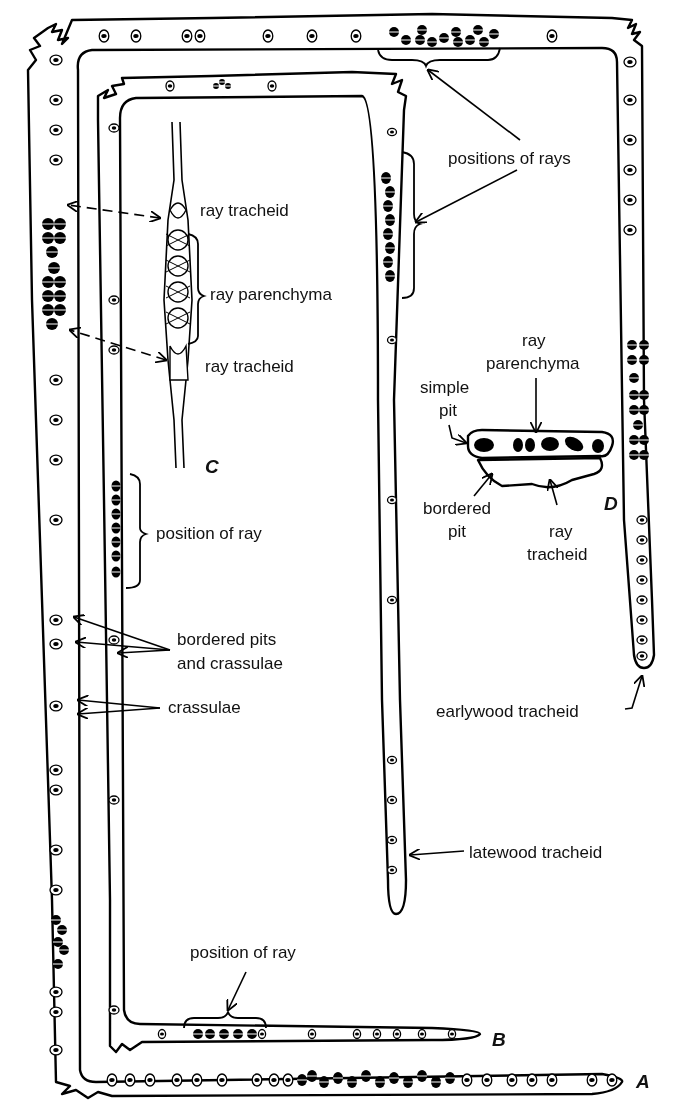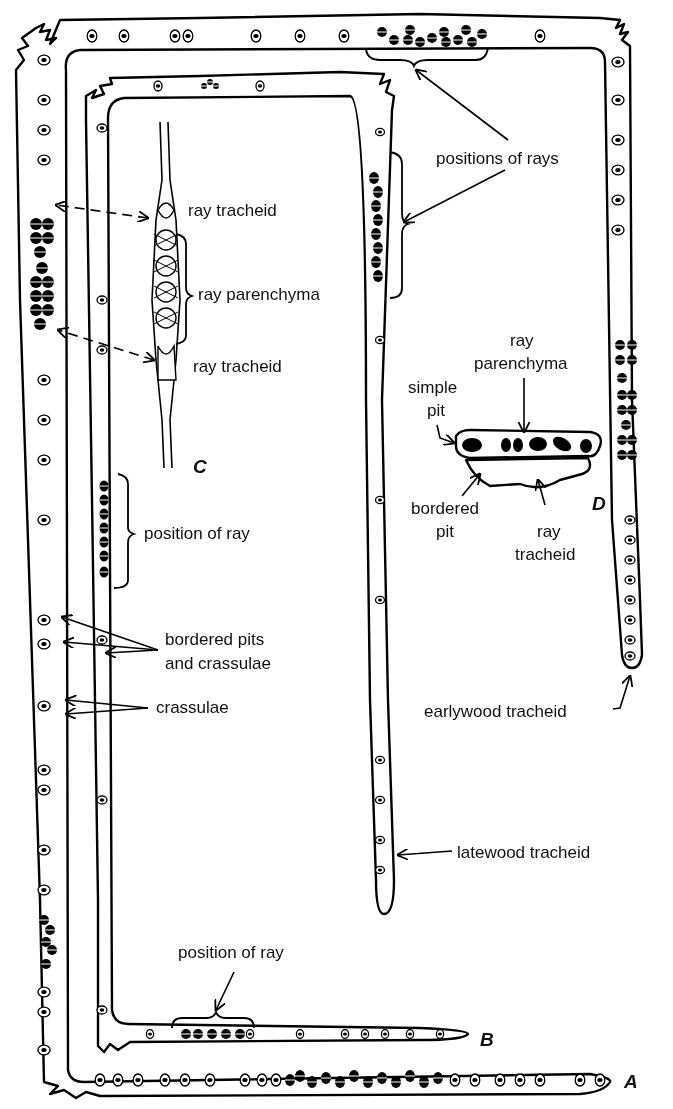--- a/index.html
+++ b/index.html
@@ -1,17 +1,17 @@
 <!DOCTYPE html>
 <html><head>
 <meta charset="utf-8">
 <style>
   html, body { margin: 0; padding: 0; background: #ffffff; }
   body { width: 673px; height: 1109px; overflow: hidden; position: relative; }
-  #stage { position: absolute; left: 0; top: 0; width: 557px; height: 1109px; }
+  #stage { position: absolute; left: 12px; top: 0; width: 557px; height: 1109px; }
   svg text { font-family: "Liberation Sans", sans-serif; fill: #111; }
   .lbl { font-size: 17px; }
   .big { font-size: 19px; font-weight: bold; font-style: italic; }
   .wall { fill: #fff; stroke: #000; stroke-width: 2.4; stroke-linejoin: round; }
   .thin { fill: none; stroke: #000; stroke-width: 1.6; }
   .arrow { fill: none; stroke: #000; stroke-width: 1.6; }
   .dash { fill: none; stroke: #000; stroke-width: 1.6; stroke-dasharray: 10 6; }
   .brace { fill: none; stroke: #000; stroke-width: 1.8; }
 </style>
 </head>

